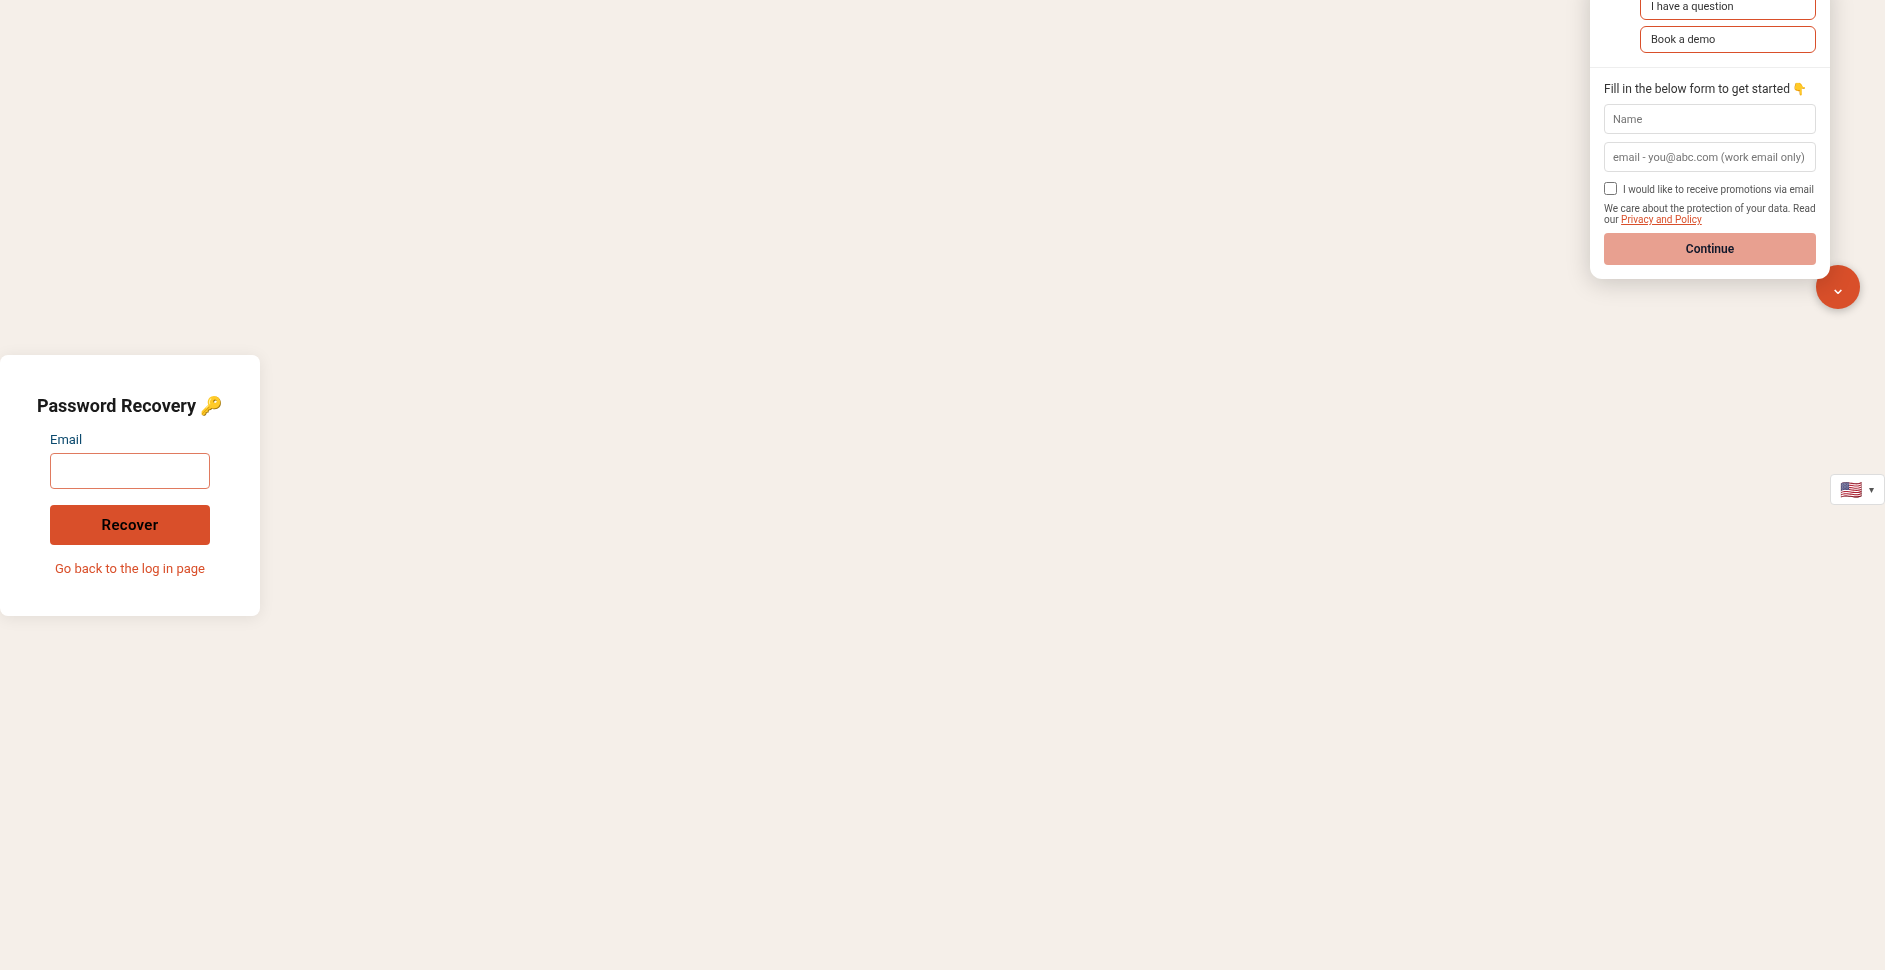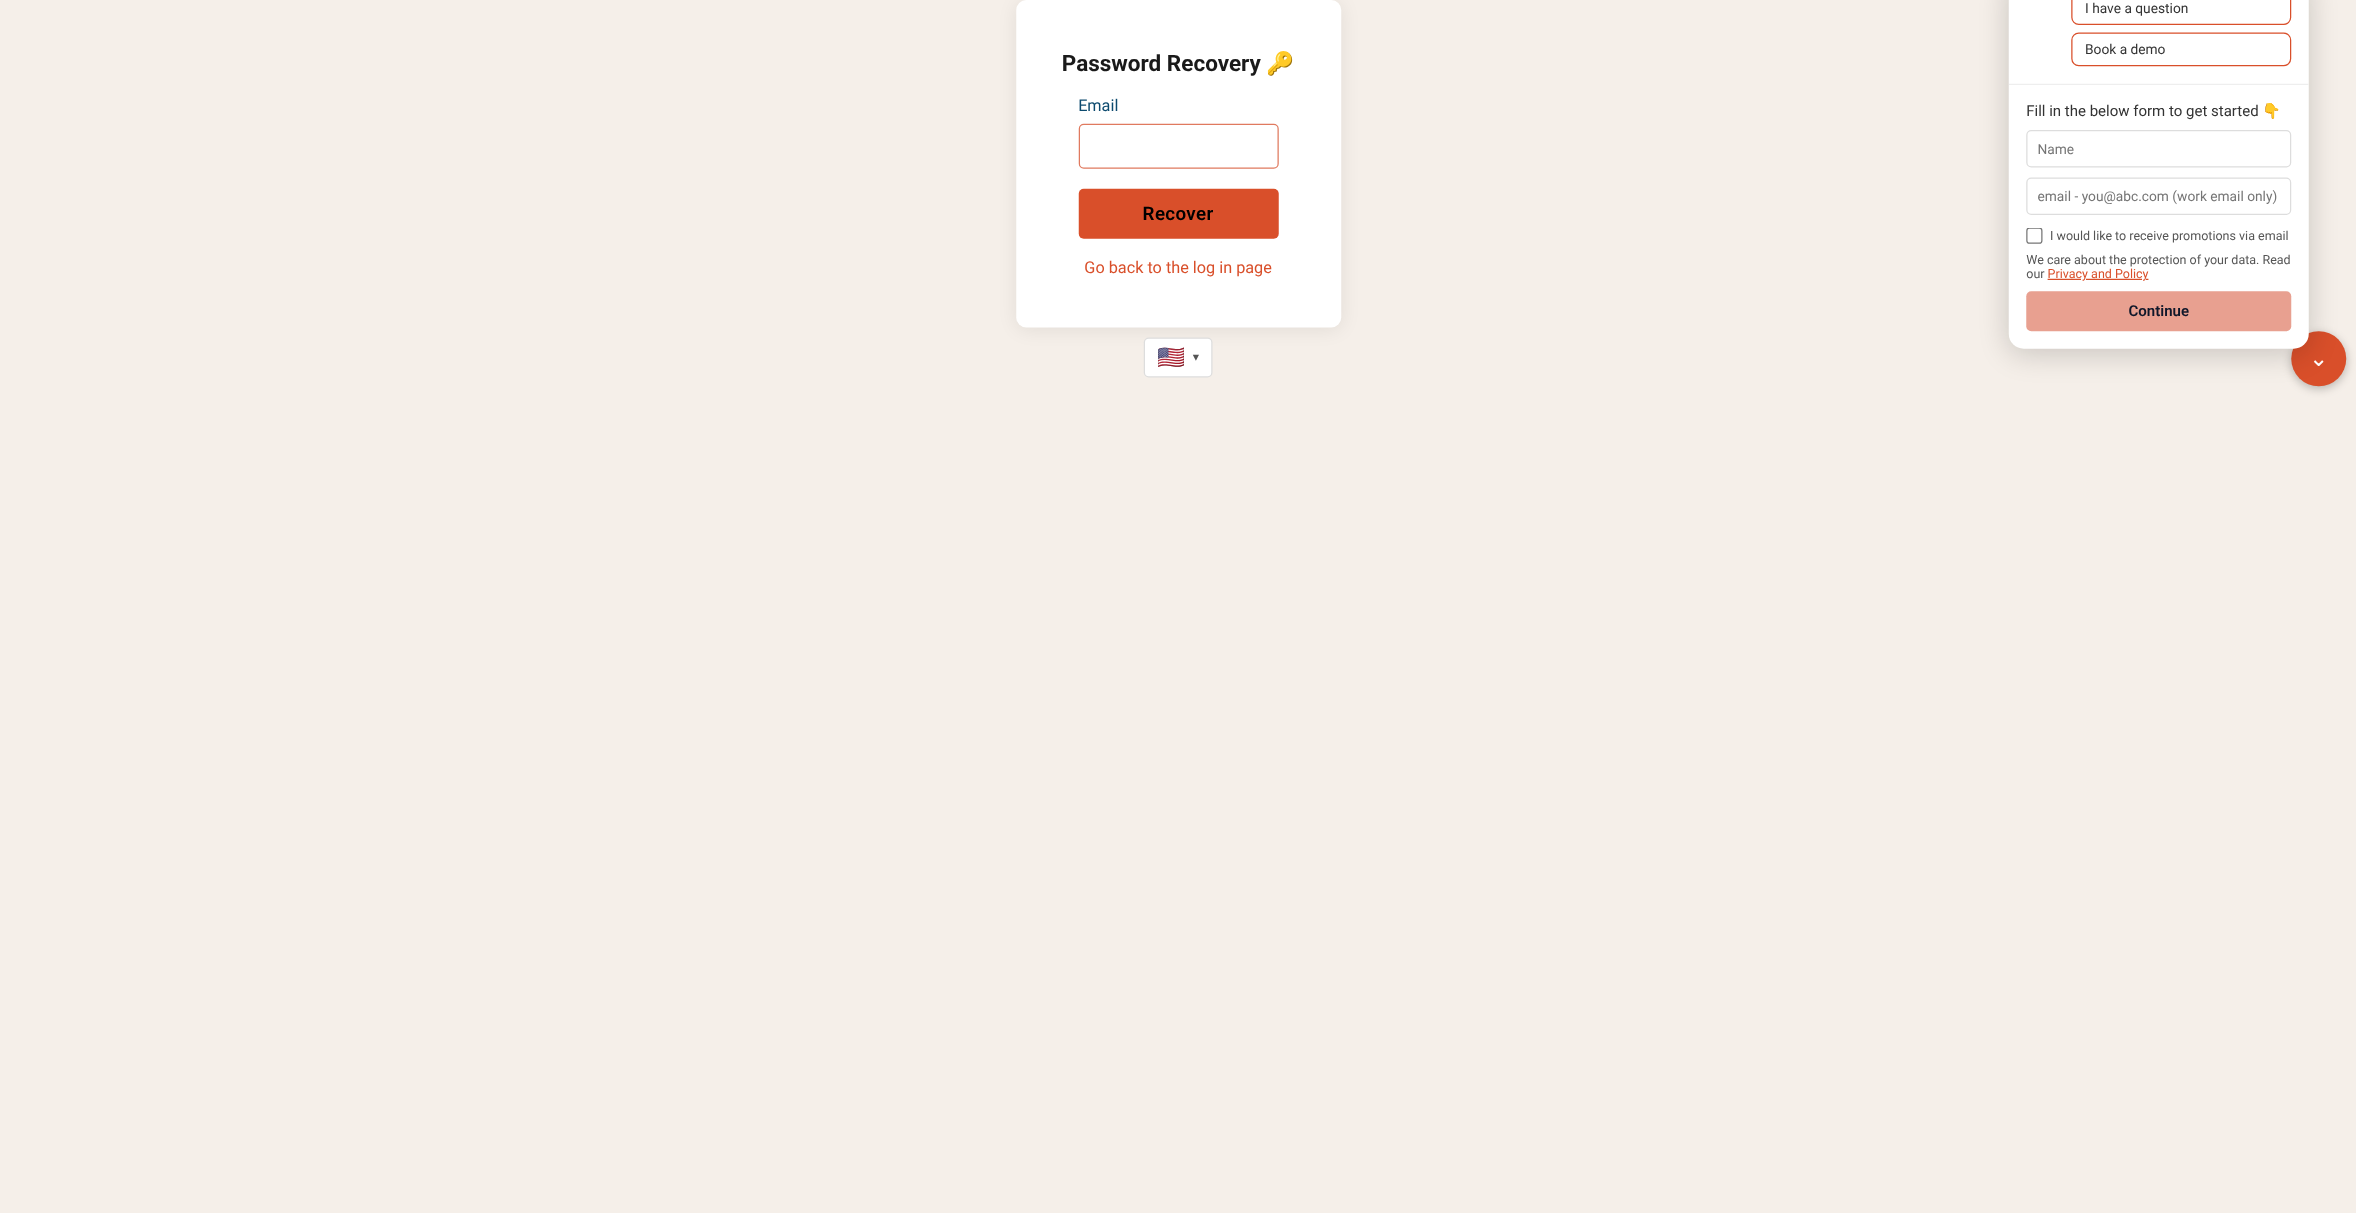--- a/index.html
+++ b/index.html
@@ -13,23 +13,23 @@
       width: 1885px;
       height: 970px;
       background-color: #f5efe9;
       position: relative;
       overflow: hidden;
     }
 
     
     .main-content {
       display: flex;
-      flex-direction: column;
+      flex-direction: row;
       align-items: center;
-      justify-content: flex-start;
+      justify-content: space-between;
       height: 100%;
     }
 
     
     .recovery-card {
       background: #fff;
       border-radius: 8px;
       padding: 40px 50px;
       width: 260px;
       box-shadow: 0 2px 16px rgba(0,0,0,0.08);
@@ -214,21 +214,21 @@
       border: none;
       border-radius: 4px;
       font-size: 12px;
       font-weight: 600;
       cursor: pointer;
     }
 
     
     .chat-widget-container {
       position: absolute;
-      right: 8px;
+      right: 25px;
       top: 265px;
       display: flex;
       flex-direction: column;
       align-items: flex-end;
       gap: 10px;
     }
 
     .minimize-float-btn {
       width: 44px;
       height: 44px;

